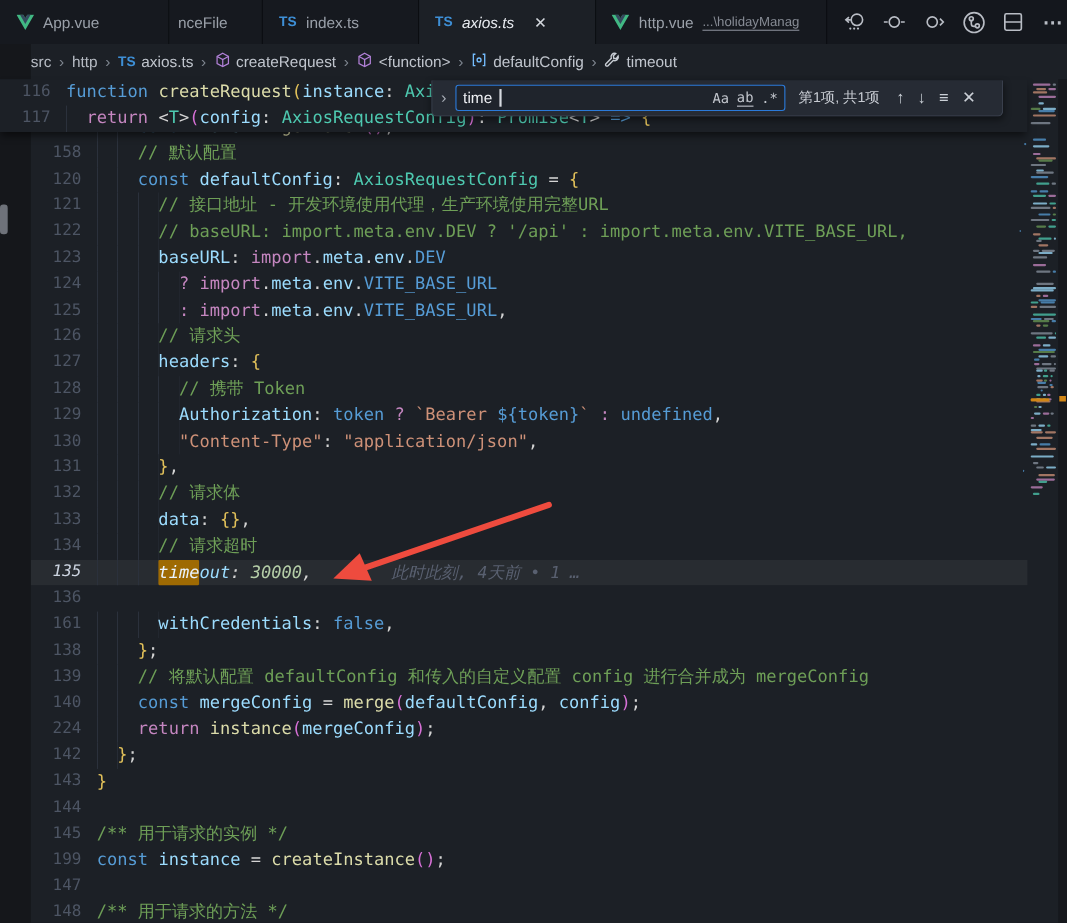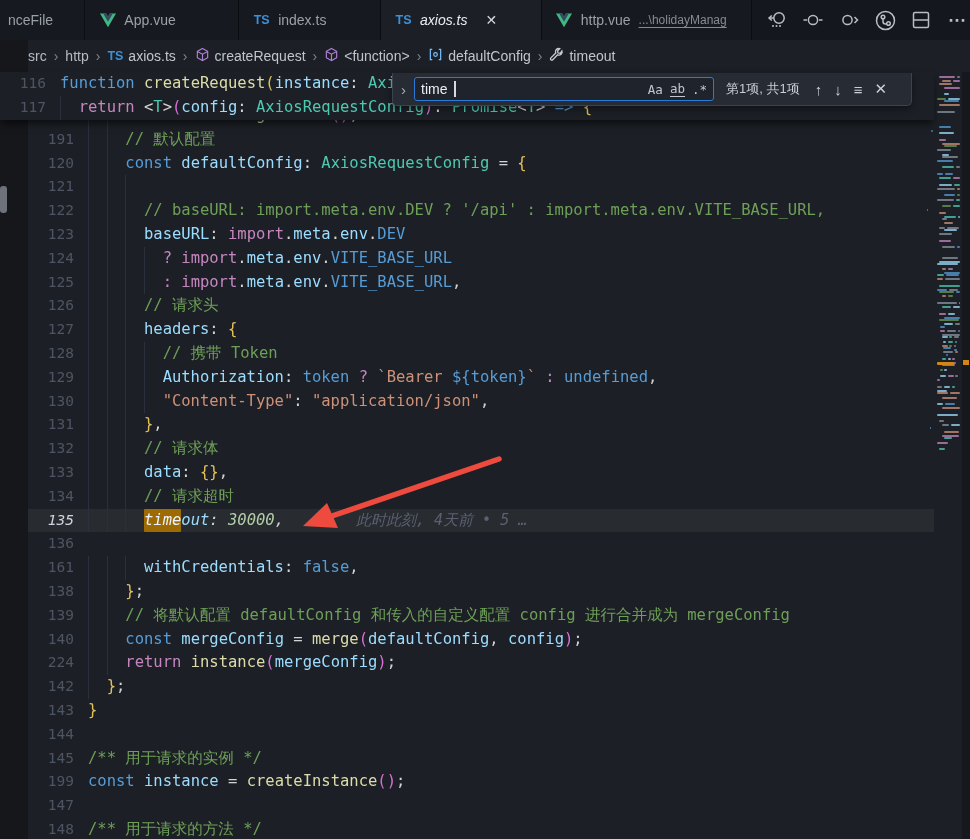--- a/index.html
+++ b/index.html
@@ -68,31 +68,31 @@
   #ruler .mark{position:absolute;left:1px;width:6px;height:5px;}
   
   #arrow-svg{position:absolute;left:0;top:0;z-index:20;pointer-events:none;}
 </style>
 </head>
 <body>
 
 <div id="app">
 
   <div id="tabbar">
-    <div class="tab partial">
-      <span class="tab-label">nceFile</span>
-    </div>
     <div class="tab" style="width:155px;">
       <span class="tab-icon">
         <svg width="16" height="15" viewBox="0 0 24 21">
             <path fill="#41B883" d="M14.8 0L12 4.8 9.2 0H0l12 20.8L24 0z"></path>
             <path fill="#35495E" d="M14.8 0L12 4.8 9.2 0H4.8L12 12.5 19.2 0z"></path>
           </svg>
       </span>
       <span class="tab-label">App.vue</span>
+    </div>
+    <div class="tab partial">
+      <span class="tab-label">nceFile</span>
     </div>
     <div class="tab" style="width:143px;">
       <span class="tab-icon ts-badge">TS</span>
       <span class="tab-label">index.ts</span>
     </div>
     <div class="tab active" style="width:162px;">
       <span class="tab-icon ts-badge">TS</span>
       <span class="tab-label">axios.ts</span>
       <span class="close">✕</span>
     </div>
@@ -201,37 +201,37 @@
     </span>
   </div>
 
   <div id="left-strip">
     <div id="left-thumb"></div>
   </div>
 
   <div id="main">
     <div id="lines">
         <div class="row"><span class="ln">118</span><span class="codewrap"><span class="indent" style="width: 37.32px;"></span><span class="tk-kw">const </span><span class="tk-var">token</span><span class="tk-pun"> = </span><span class="tk-fn">getToken</span><span class="tk-b2">()</span><span class="tk-pun">;</span></span></div>
-        <div class="row"><span class="ln">191</span><span class="codewrap"><span class="indent" style="width: 37.32px;"></span><span class="tk-cmt">// 默认配置</span></span></div>
+        <div class="row"><span class="ln">158</span><span class="codewrap"><span class="indent" style="width: 37.32px;"></span><span class="tk-cmt">// 默认配置</span></span></div>
         <div class="row"><span class="ln">120</span><span class="codewrap"><span class="indent" style="width: 37.32px;"></span><span class="tk-kw">const </span><span class="tk-var">defaultConfig</span><span class="tk-pun">: </span><span class="tk-type">AxiosRequestConfig</span><span class="tk-pun"> = </span><span class="tk-b1">{</span></span></div>
-        <div class="row"><span class="ln">121</span><span class="codewrap"><span class="indent" style="width: 55.98px;"></span></span></div>
+        <div class="row"><span class="ln">121</span><span class="codewrap"><span class="indent" style="width: 55.98px;"></span><span class="tk-cmt">// 接口地址 - 开发环境使用代理，生产环境使用完整URL</span></span></div>
         <div class="row"><span class="ln">122</span><span class="codewrap"><span class="indent" style="width: 55.98px;"></span><span class="tk-cmt">// baseURL: import.meta.env.DEV ? '/api' : import.meta.env.VITE_BASE_URL,</span></span></div>
         <div class="row"><span class="ln">123</span><span class="codewrap"><span class="indent" style="width: 55.98px;"></span><span class="tk-var">baseURL</span><span class="tk-pun">: </span><span class="tk-ctrl">import</span><span class="tk-pun">.</span><span class="tk-var">meta</span><span class="tk-pun">.</span><span class="tk-var">env</span><span class="tk-pun">.</span><span class="tk-kw">DEV</span></span></div>
         <div class="row"><span class="ln">124</span><span class="codewrap"><span class="indent" style="width: 74.64px;"></span><span class="tk-ctrl">? </span><span class="tk-ctrl">import</span><span class="tk-pun">.</span><span class="tk-var">meta</span><span class="tk-pun">.</span><span class="tk-var">env</span><span class="tk-pun">.</span><span class="tk-kw">VITE_BASE_URL</span></span></div>
         <div class="row"><span class="ln">125</span><span class="codewrap"><span class="indent" style="width: 74.64px;"></span><span class="tk-ctrl">: </span><span class="tk-ctrl">import</span><span class="tk-pun">.</span><span class="tk-var">meta</span><span class="tk-pun">.</span><span class="tk-var">env</span><span class="tk-pun">.</span><span class="tk-kw">VITE_BASE_URL</span><span class="tk-pun">,</span></span></div>
         <div class="row"><span class="ln">126</span><span class="codewrap"><span class="indent" style="width: 55.98px;"></span><span class="tk-cmt">// 请求头</span></span></div>
         <div class="row"><span class="ln">127</span><span class="codewrap"><span class="indent" style="width: 55.98px;"></span><span class="tk-var">headers</span><span class="tk-pun">: </span><span class="tk-b1">{</span></span></div>
         <div class="row"><span class="ln">128</span><span class="codewrap"><span class="indent" style="width: 74.64px;"></span><span class="tk-cmt">// 携带 Token</span></span></div>
         <div class="row"><span class="ln">129</span><span class="codewrap"><span class="indent" style="width: 74.64px;"></span><span class="tk-var">Authorization</span><span class="tk-pun">: </span><span class="tk-kw">token</span><span class="tk-pun"> </span><span class="tk-ctrl">? </span><span class="tk-str">`Bearer </span><span class="tk-kw">${</span><span class="tk-kw">token</span><span class="tk-kw">}</span><span class="tk-str">`</span><span class="tk-ctrl"> : </span><span class="tk-kw">undefined</span><span class="tk-pun">,</span></span></div>
         <div class="row"><span class="ln">130</span><span class="codewrap"><span class="indent" style="width: 74.64px;"></span><span class="tk-str">"Content-Type"</span><span class="tk-pun">: </span><span class="tk-str">"application/json"</span><span class="tk-pun">,</span></span></div>
         <div class="row"><span class="ln">131</span><span class="codewrap"><span class="indent" style="width: 55.98px;"></span><span class="tk-b1">}</span><span class="tk-pun">,</span></span></div>
         <div class="row"><span class="ln">132</span><span class="codewrap"><span class="indent" style="width: 55.98px;"></span><span class="tk-cmt">// 请求体</span></span></div>
         <div class="row"><span class="ln">133</span><span class="codewrap"><span class="indent" style="width: 55.98px;"></span><span class="tk-var">data</span><span class="tk-pun">: </span><span class="tk-b1">{}</span><span class="tk-pun">,</span></span></div>
         <div class="row"><span class="ln">134</span><span class="codewrap"><span class="indent" style="width: 55.98px;"></span><span class="tk-cmt">// 请求超时</span></span></div>
-        <div class="row current"><span class="ln">135</span><span class="codewrap"><span class="indent" style="width: 55.98px;"></span><span class="tk-match">time</span><span class="tk-var">out</span><span class="tk-pun">: </span><span class="tk-num">30000</span><span class="tk-pun">,</span><span class="blame">此时此刻, 4天前 • 5 …</span></span></div>
+        <div class="row current"><span class="ln">135</span><span class="codewrap"><span class="indent" style="width: 55.98px;"></span><span class="tk-match">time</span><span class="tk-var">out</span><span class="tk-pun">: </span><span class="tk-num">30000</span><span class="tk-pun">,</span><span class="blame">此时此刻, 4天前 • 1 …</span></span></div>
         <div class="row"><span class="ln">136</span></div>
         <div class="row"><span class="ln">161</span><span class="codewrap"><span class="indent" style="width: 55.98px;"></span><span class="tk-var">withCredentials</span><span class="tk-pun">: </span><span class="tk-kw">false</span><span class="tk-pun">,</span></span></div>
         <div class="row"><span class="ln">138</span><span class="codewrap"><span class="indent" style="width: 37.32px;"></span><span class="tk-b1">}</span><span class="tk-pun">;</span></span></div>
         <div class="row"><span class="ln">139</span><span class="codewrap"><span class="indent" style="width: 37.32px;"></span><span class="tk-cmt">// 将默认配置 defaultConfig 和传入的自定义配置 config 进行合并成为 mergeConfig</span></span></div>
         <div class="row"><span class="ln">140</span><span class="codewrap"><span class="indent" style="width: 37.32px;"></span><span class="tk-kw">const </span><span class="tk-var">mergeConfig</span><span class="tk-pun"> = </span><span class="tk-fn">merge</span><span class="tk-b2">(</span><span class="tk-var">defaultConfig</span><span class="tk-pun">, </span><span class="tk-var">config</span><span class="tk-b2">)</span><span class="tk-pun">;</span></span></div>
         <div class="row"><span class="ln">224</span><span class="codewrap"><span class="indent" style="width: 37.32px;"></span><span class="tk-ctrl">return </span><span class="tk-fn">instance</span><span class="tk-b2">(</span><span class="tk-var">mergeConfig</span><span class="tk-b2">)</span><span class="tk-pun">;</span></span></div>
         <div class="row"><span class="ln">142</span><span class="codewrap"><span class="indent" style="width: 18.66px;"></span><span class="tk-b1">}</span><span class="tk-pun">;</span></span></div>
         <div class="row"><span class="ln">143</span><span class="codewrap"><span class="tk-b1">}</span></span></div>
         <div class="row"><span class="ln">144</span><span class="codewrap"></span></div>
         <div class="row"><span class="ln">145</span><span class="codewrap"><span class="tk-cmt">/** 用于请求的实例 */</span></span></div>

